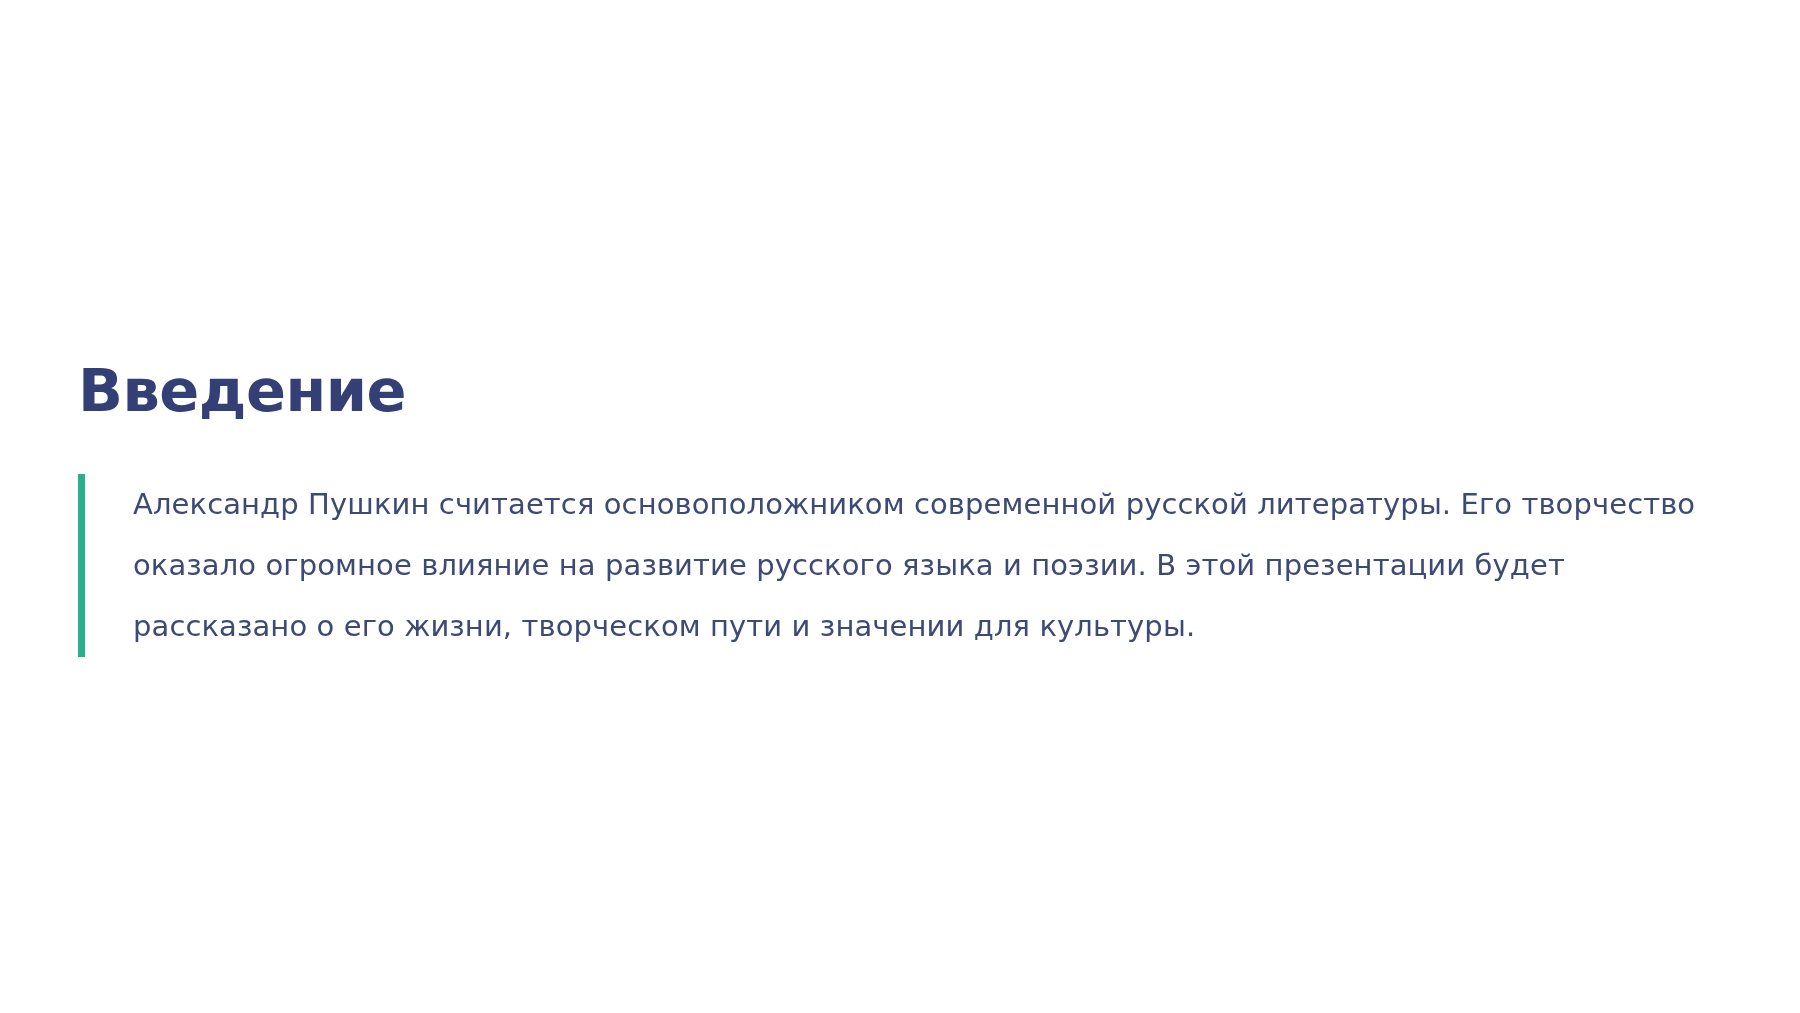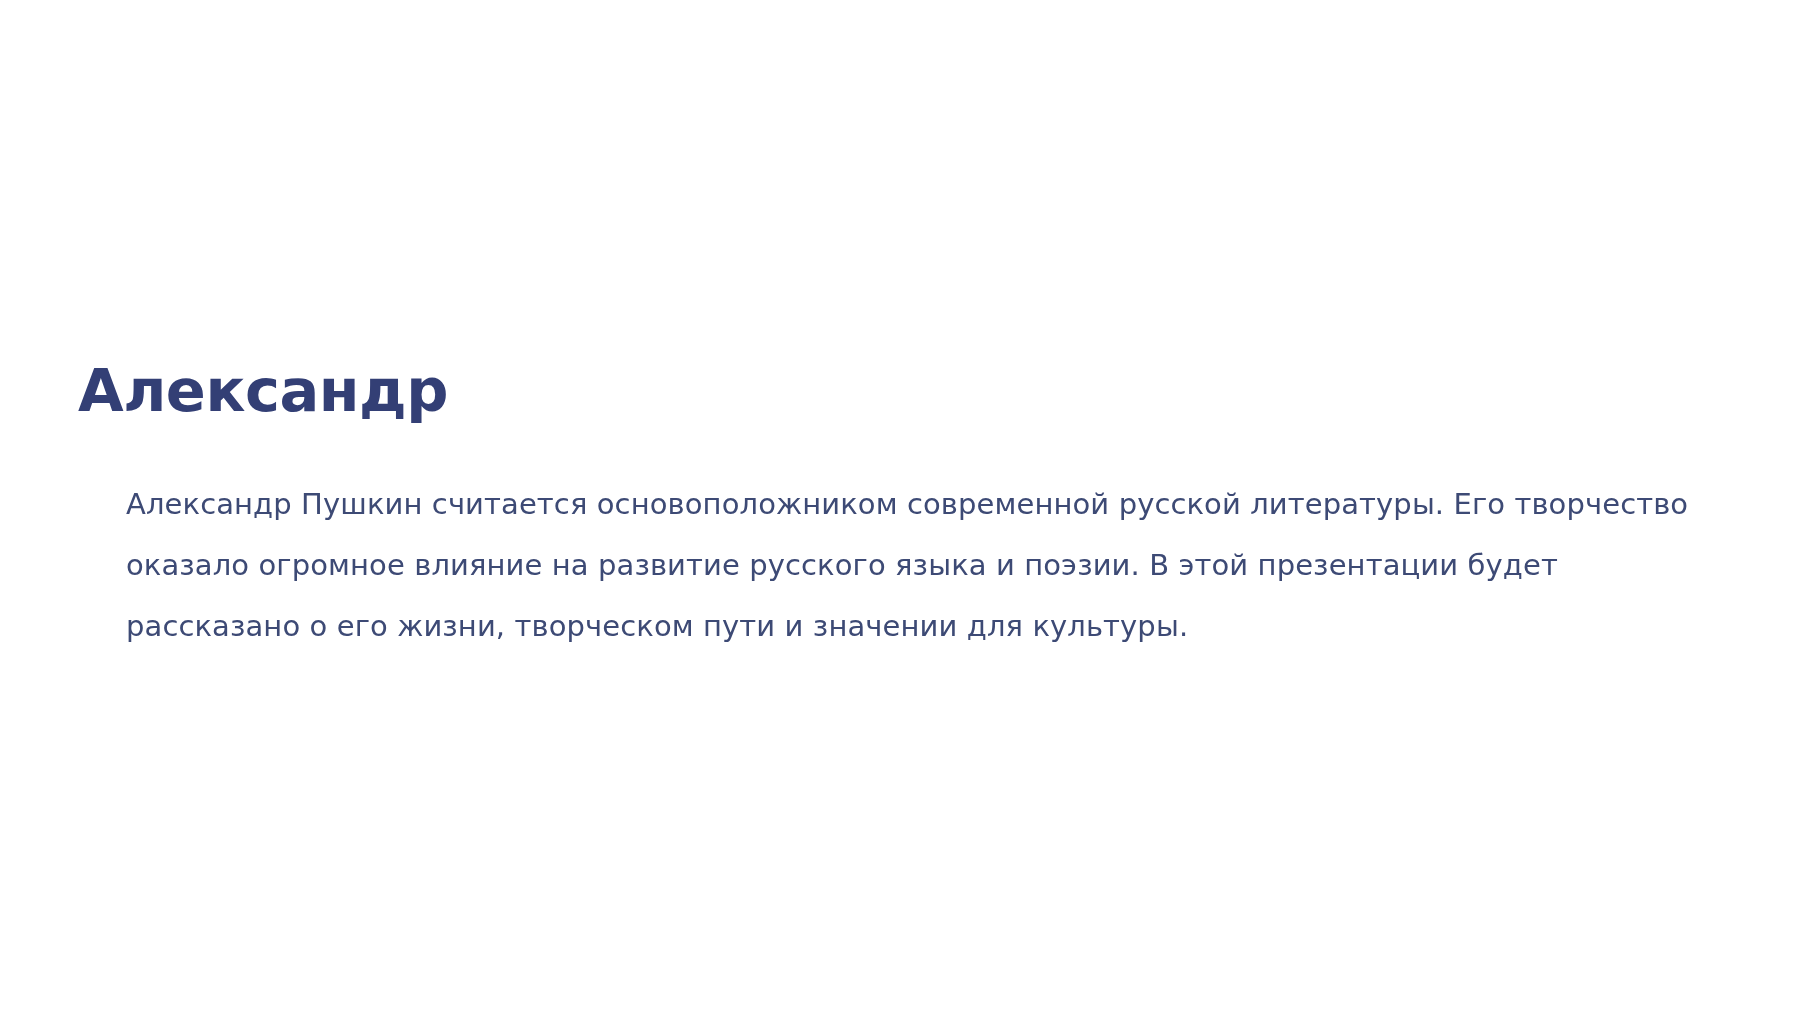--- a/index.html
+++ b/index.html
@@ -38,21 +38,20 @@
     margin: 0;
     padding: 0;
     white-space: nowrap;
     -webkit-font-smoothing: antialiased;
   }
 
   .body-block {
     display: flex;
     align-items: stretch;
     margin-top: 52px;
-    flex-direction: column;
   }
 
   .accent-bar {
     flex: 0 0 auto;
     width: 7px;
     background: #2aae8c;
     border-radius: 0px;
     align-self: stretch;
   }
 
@@ -75,21 +74,21 @@
     max-width: 1610px;
     -webkit-font-smoothing: antialiased;
   }
 </style>
 </head>
 <body>
 
 <div class="slide">
   <div class="slide-content">
 
-    <h1 class="slide-title">Александр</h1>
+    <h1 class="slide-title">Введение</h1>
 
     <div class="body-block">
       <div class="accent-bar"></div>
       <div class="body-text-wrap">
         <p class="body-text">Александр Пушкин считается основоположником современной русской литературы. Его творчество оказало огромное влияние на развитие русского языка и поэзии. В этой презентации будет рассказано о его жизни, творческом пути и значении для культуры.</p>
       </div>
     </div>
 
   </div>
 </div>

